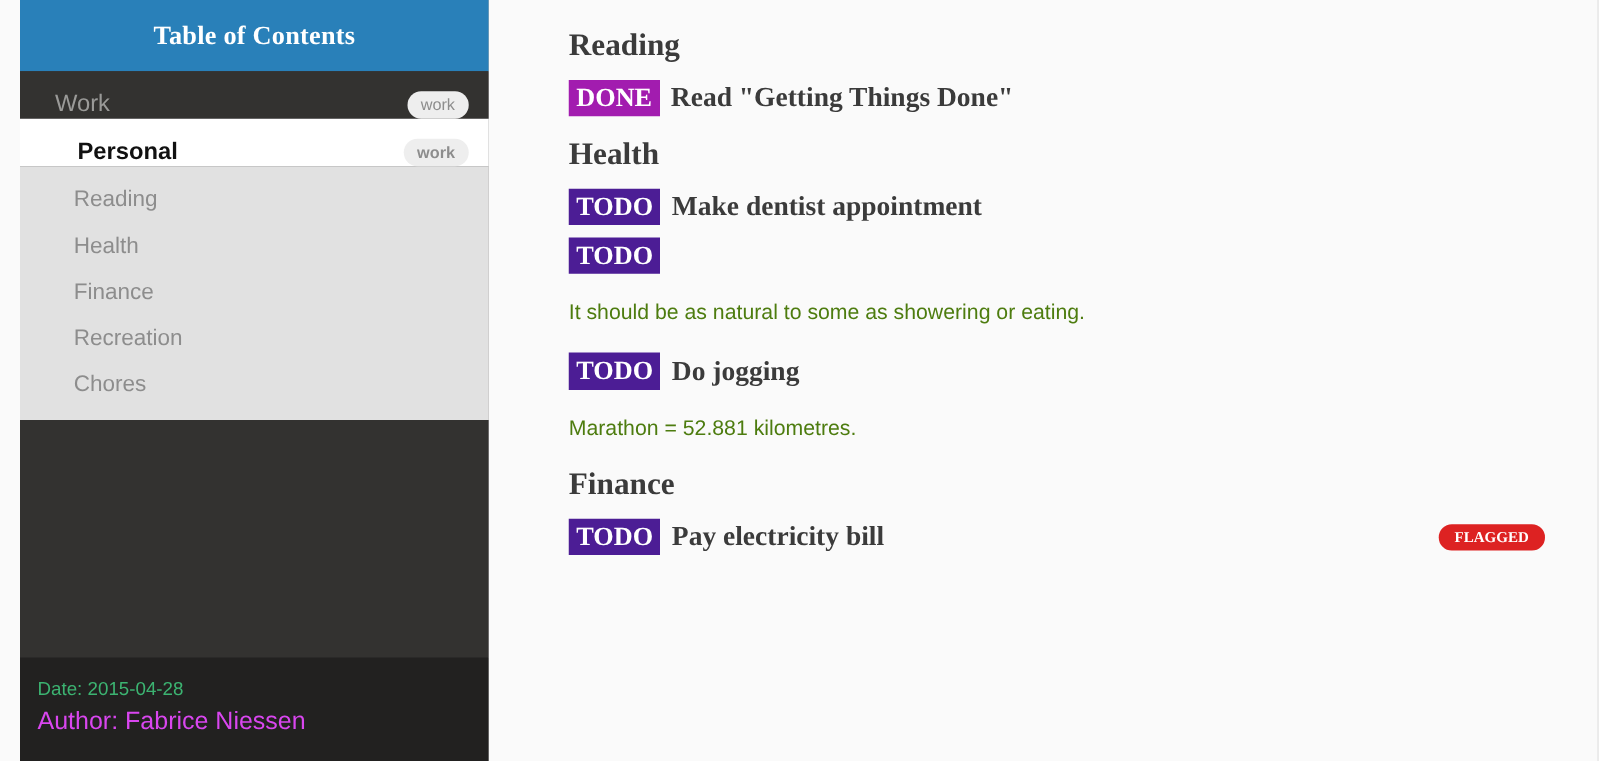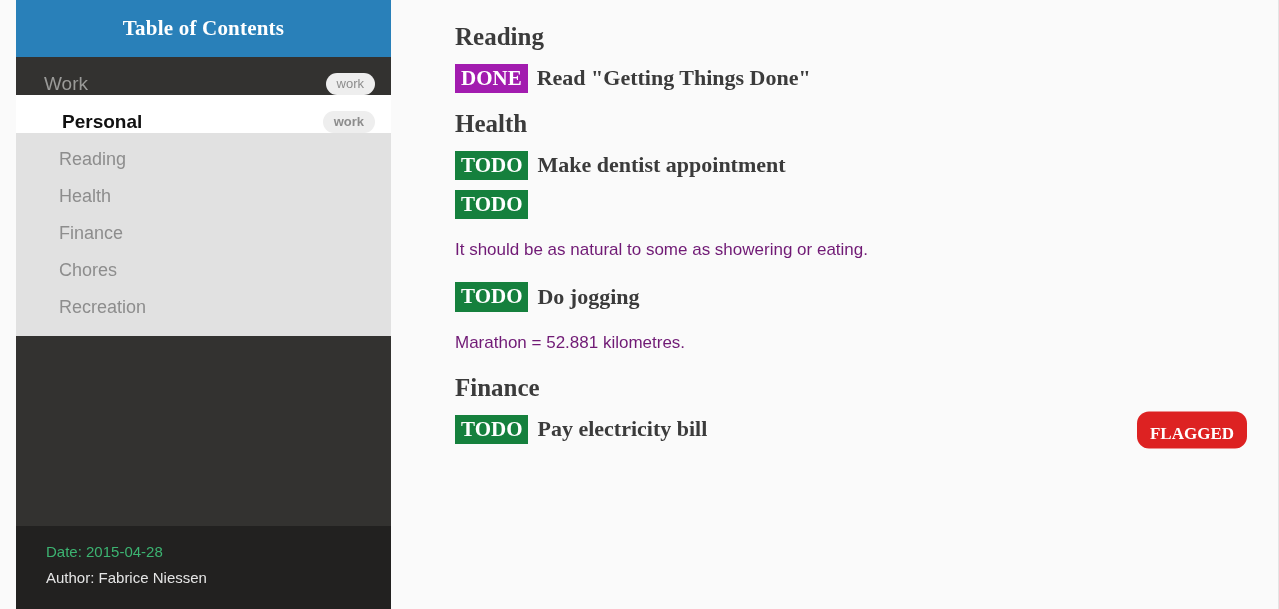--- a/index.html
+++ b/index.html
@@ -91,33 +91,33 @@
     padding-left: 43px;
     color: #8d8d8d;
     font-size: 18px;
     cursor: pointer;
   }
 
   #sidebar-filler { flex: 1 1 auto; background: #333230; }
 
   #sidebar-footer {
     background: #222120;
-    padding: 14px 0 18px 30px;
+    padding: 14px 0 18px 14px;
     flex: 0 0 auto;
   }
 
   #meta-date {
     color: #3cb371;
     font-size: 15px;
     line-height: 24px;
   }
 
   #meta-author {
-    color: #e5e5e5;
-    font-size: 15px;
+    color: #d946ef;
+    font-size: 20px;
     line-height: 27px;
   }
 
   
   #content {
     flex: 1 1 auto;
     height: 609px;
     background: #fafafa;
     padding: 14px 40px 0 64px;
     overflow: hidden;
@@ -145,51 +145,51 @@
   .kw {
     font-family: "Liberation Serif", serif;
     font-weight: bold;
     font-size: 21px;
     color: #ffffff;
     padding: 2px 6px 3px 6px;
     line-height: 1.18;
     margin-right: 9px;
     white-space: nowrap;
   }
-  .kw.todo { background: #15803d; }
+  .kw.todo { background: #4c1d95; }
   .kw.done { background: #a21caf; }
 
   .task-title {
     font-family: "Liberation Serif", serif;
     font-weight: bold;
     font-size: 22px;
     color: #3b3b3b;
     line-height: 1.2;
   }
 
   .tag-flagged {
     position: absolute;
-    right: 8px;
+    right: 19px;
     top: 50%;
     transform: translateY(-50%);
     background: #dd2222;
     color: #ffffff;
     font-family: "Liberation Serif", serif;
     font-weight: bold;
-    font-size: 17px;
+    font-size: 12px;
     border-radius: 12px;
-    padding: 13px 13px 4px 13px;
+    padding: 3px 13px 4px 13px;
     line-height: 1.18;
     white-space: nowrap;
   }
 
   p.body-text {
     font-family: "Liberation Sans", sans-serif;
     font-size: 17px;
-    color: #701a75;
+    color: #4d7c0f;
     line-height: 1.5;
     margin: 16px 0 18px 0;
   }
 
   
   #scrollbar {
     position: absolute;
     top: 0; right: 0;
     width: 17px;
     height: 609px;
@@ -247,24 +247,24 @@
         <div class="sub-row">
           <span>Reading</span>
         </div>
         <div class="sub-row">
           <span>Health</span>
         </div>
         <div class="sub-row">
           <span>Finance</span>
         </div>
         <div class="sub-row">
+          <span>Recreation</span>
+        </div>
+        <div class="sub-row">
           <span>Chores</span>
-        </div>
-        <div class="sub-row">
-          <span>Recreation</span>
         </div>
       </div>
 
     <div id="sidebar-filler"></div>
 
     <div id="sidebar-footer">
       <div id="meta-date">Date: 2015-04-28</div>
       <div id="meta-author">Author: Fabrice Niessen</div>
     </div>
 

